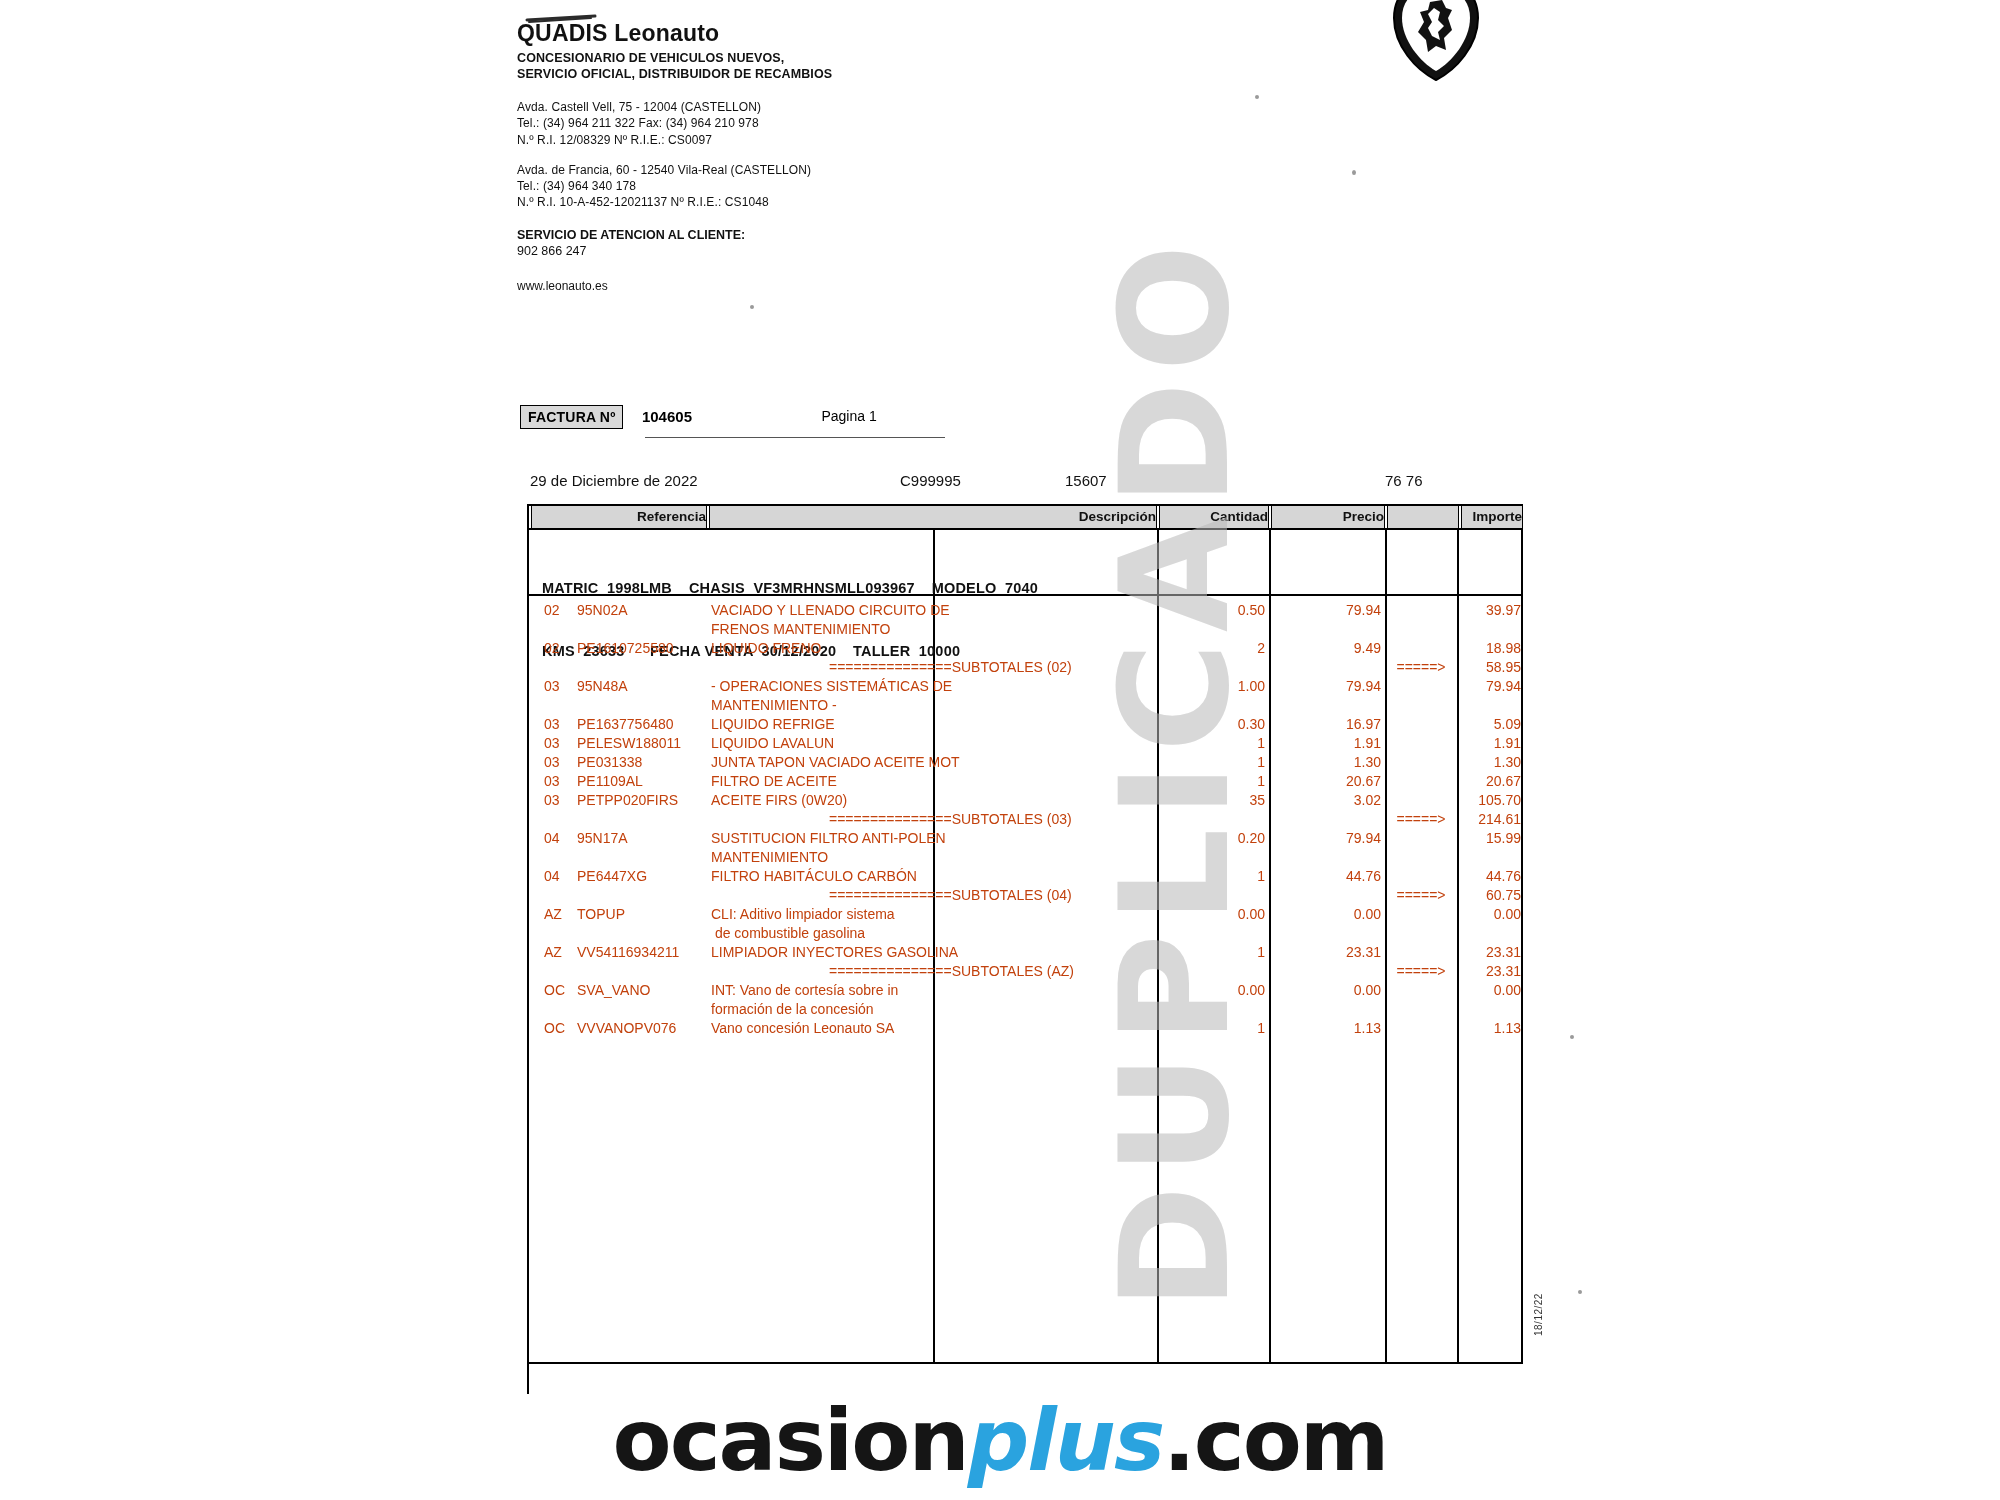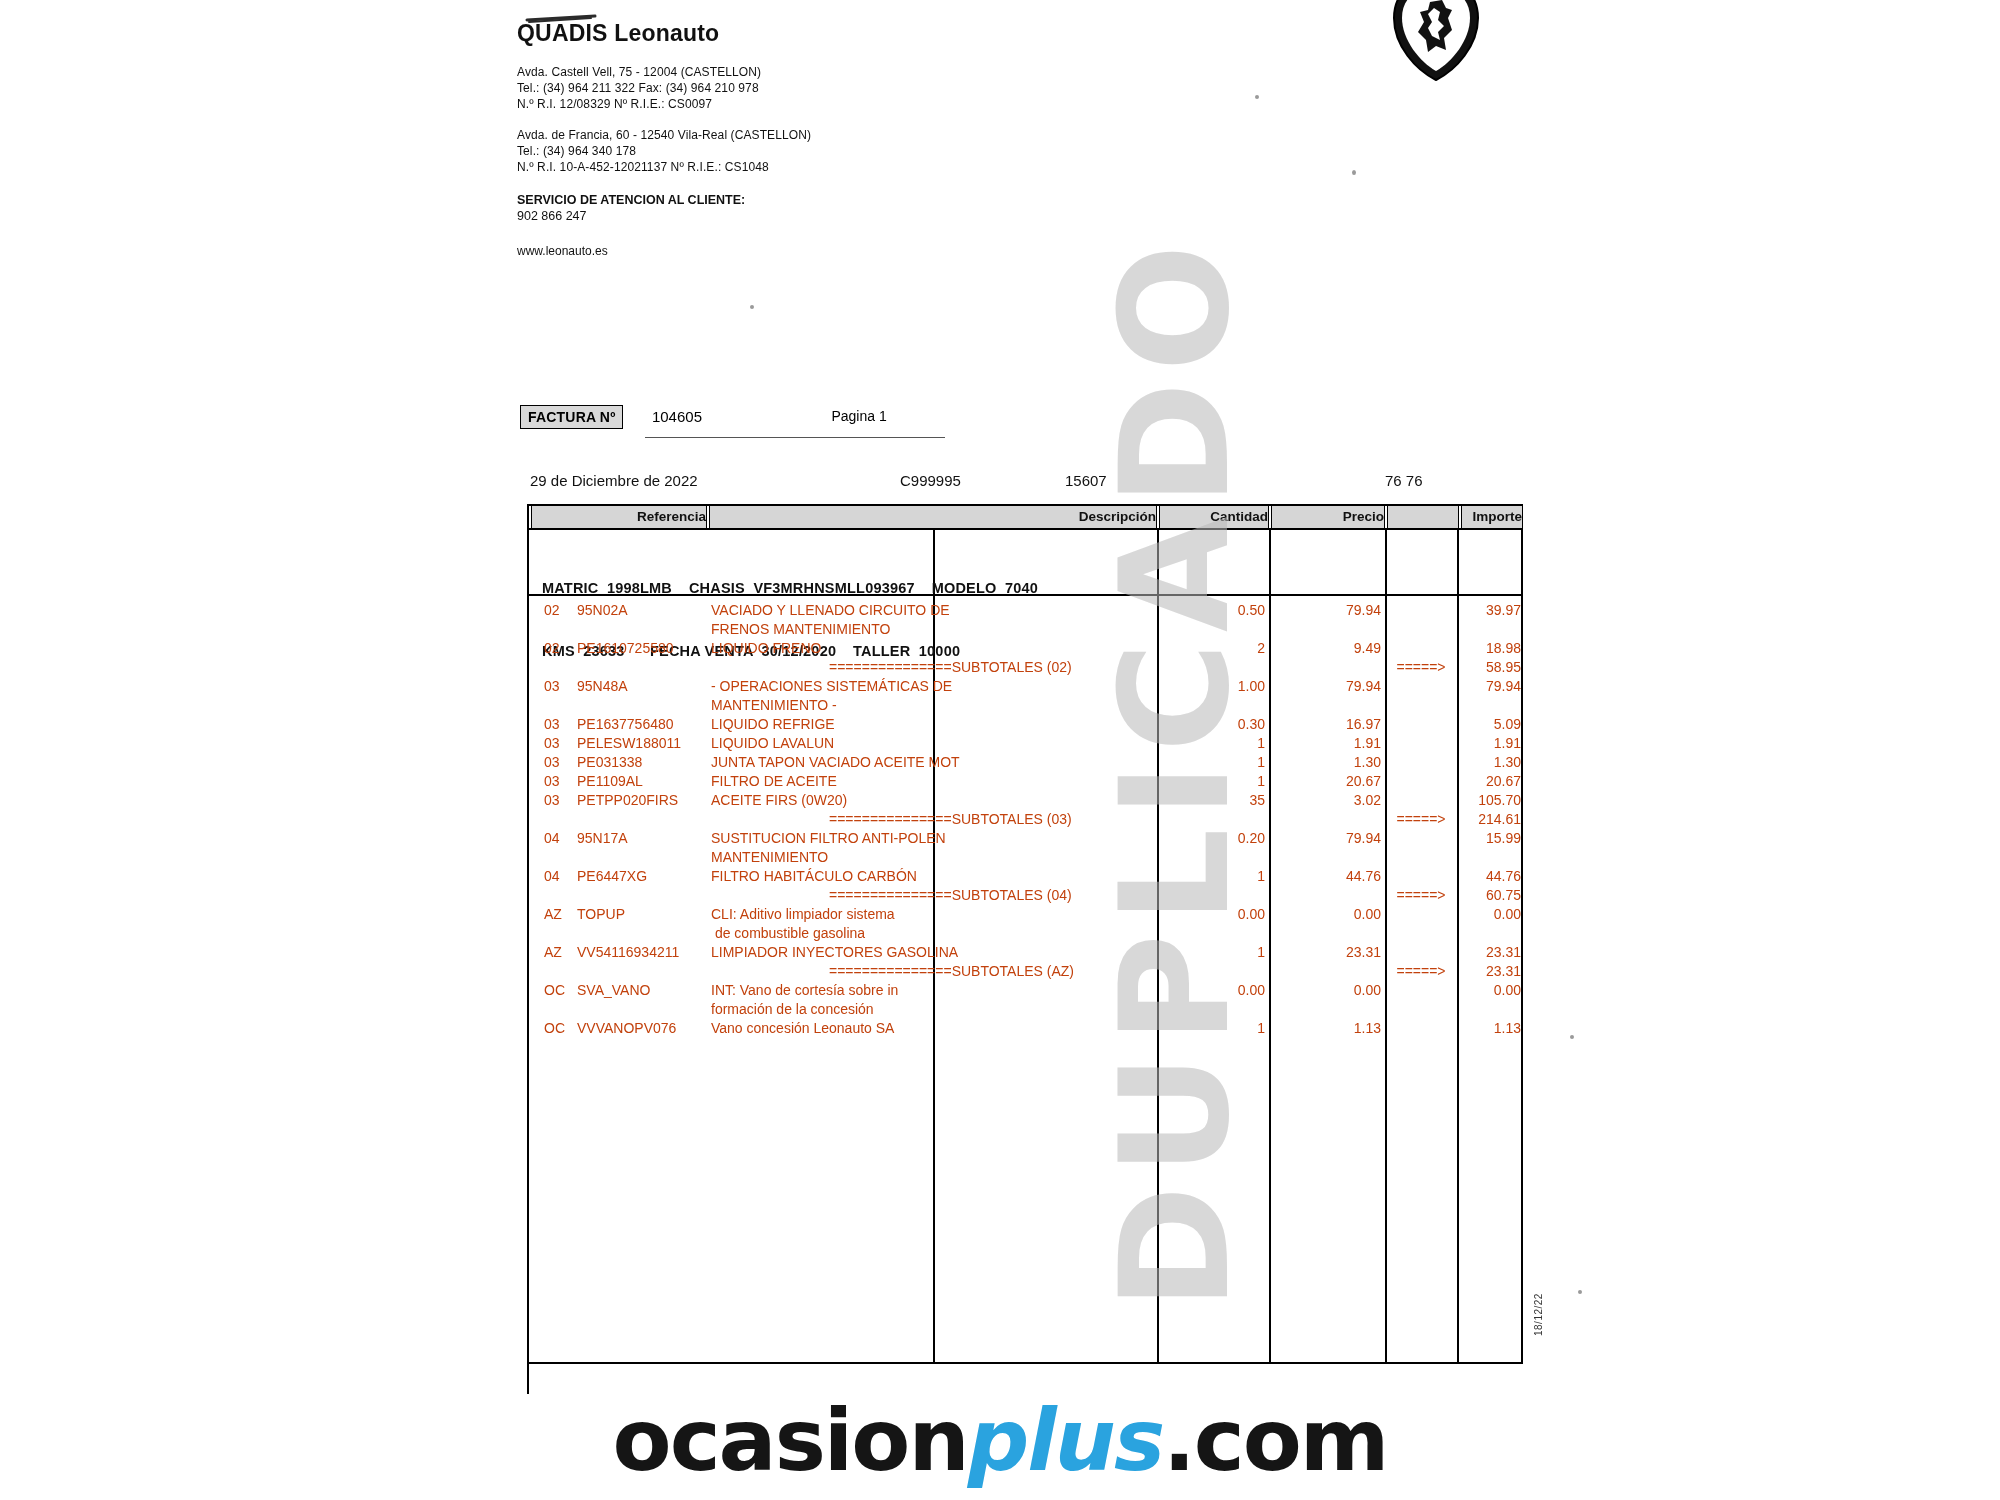--- a/index.html
+++ b/index.html
@@ -85,22 +85,22 @@
     border:1px solid #000;
     padding:3px 7px 3px 7px;
     font-size:14px;
     font-weight:bold;
     letter-spacing:0.2px;
     vertical-align:top;
   }
   .factura-num {
     display:inline-block;
     font-size:15px;
-    font-weight:normal;
-    margin-left:24px;
+    font-weight:bold;
+    margin-left:14px;
     vertical-align:top;
     padding-top:3px;
   }
   .pagina {
     display:inline-block;
     font-size:14px;
     margin-left:125px;
     vertical-align:top;
     padding-top:3px;
   }
@@ -266,20 +266,24 @@
 
   <svg class="emblem" viewBox="0 0 92 104">
     <path d="M46,2 C72,2 88,16 88,40 C88,68 66,92 46,102 C26,92 4,68 4,40 C4,16 20,2 46,2 Z" fill="#111" stroke="#000" stroke-width="2"></path>
     <path d="M46,10 C66,10 80,20 80,40 C80,62 62,84 46,93 C30,84 12,62 12,40 C12,20 26,10 46,10 Z" fill="#fff"></path>
     <path d="M40,24 L52,22 L56,30 L62,32 L58,40 L62,52 L54,60 L56,72 L46,68 L38,74 L36,62 L28,54 L34,44 L30,34 L38,32 Z" fill="#111"></path>
     <path d="M44,30 L50,34 L48,42 L54,48 L48,54 L50,62 L42,58 L38,50 L42,44 L38,36 Z" fill="#fff"></path>
   </svg>
 
   <div class="header-block">
     <div class="brand-title">QUADIS Leonauto</div>
+    <div class="brand-sub">
+      <div>CONCESIONARIO DE VEHICULOS NUEVOS,</div>
+      <div>SERVICIO OFICIAL, DISTRIBUIDOR DE RECAMBIOS</div>
+    </div>
     <div class="addr-block">
       <div>Avda. Castell Vell, 75 - 12004 (CASTELLON)</div>
       <div>Tel.: (34) 964 211 322  Fax: (34) 964 210 978</div>
       <div>N.º R.I. 12/08329  Nº R.I.E.: CS0097</div>
     </div>
     <div class="addr-block second">
       <div>Avda. de Francia, 60 - 12540 Vila-Real (CASTELLON)</div>
       <div>Tel.: (34) 964 340 178</div>
       <div>N.º R.I. 10-A-452-12021137  Nº R.I.E.: CS1048</div>
     </div>

